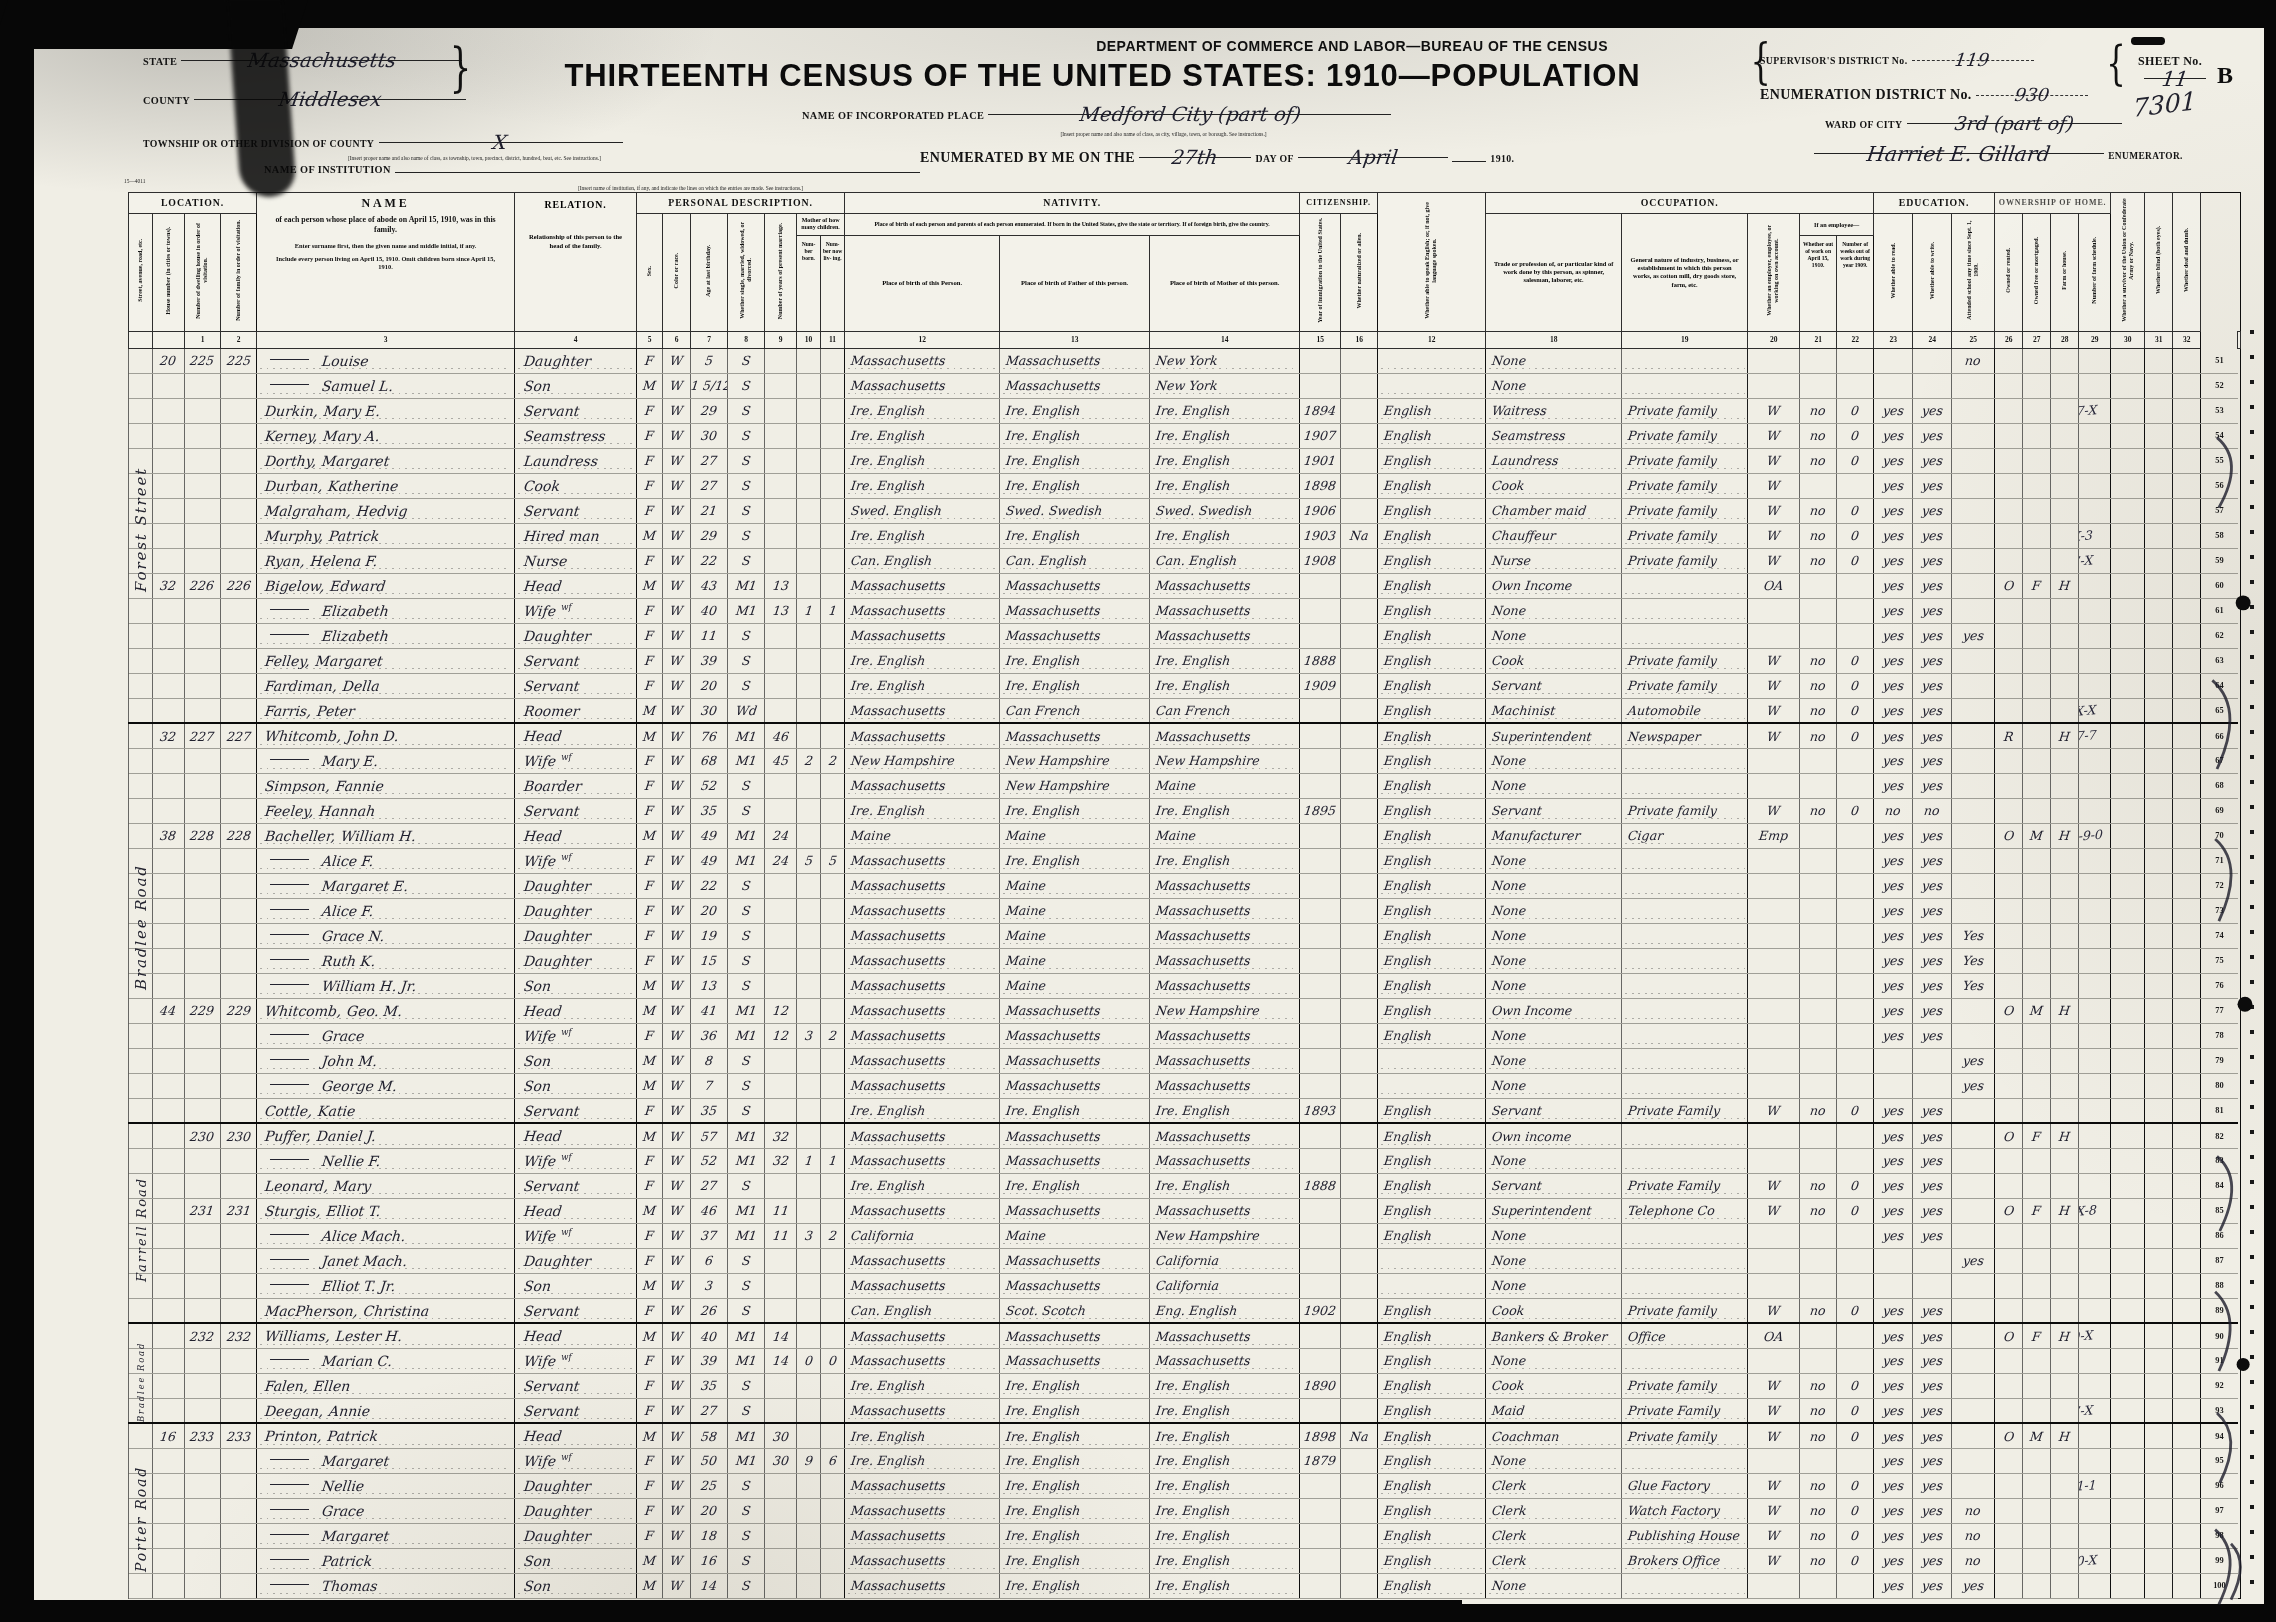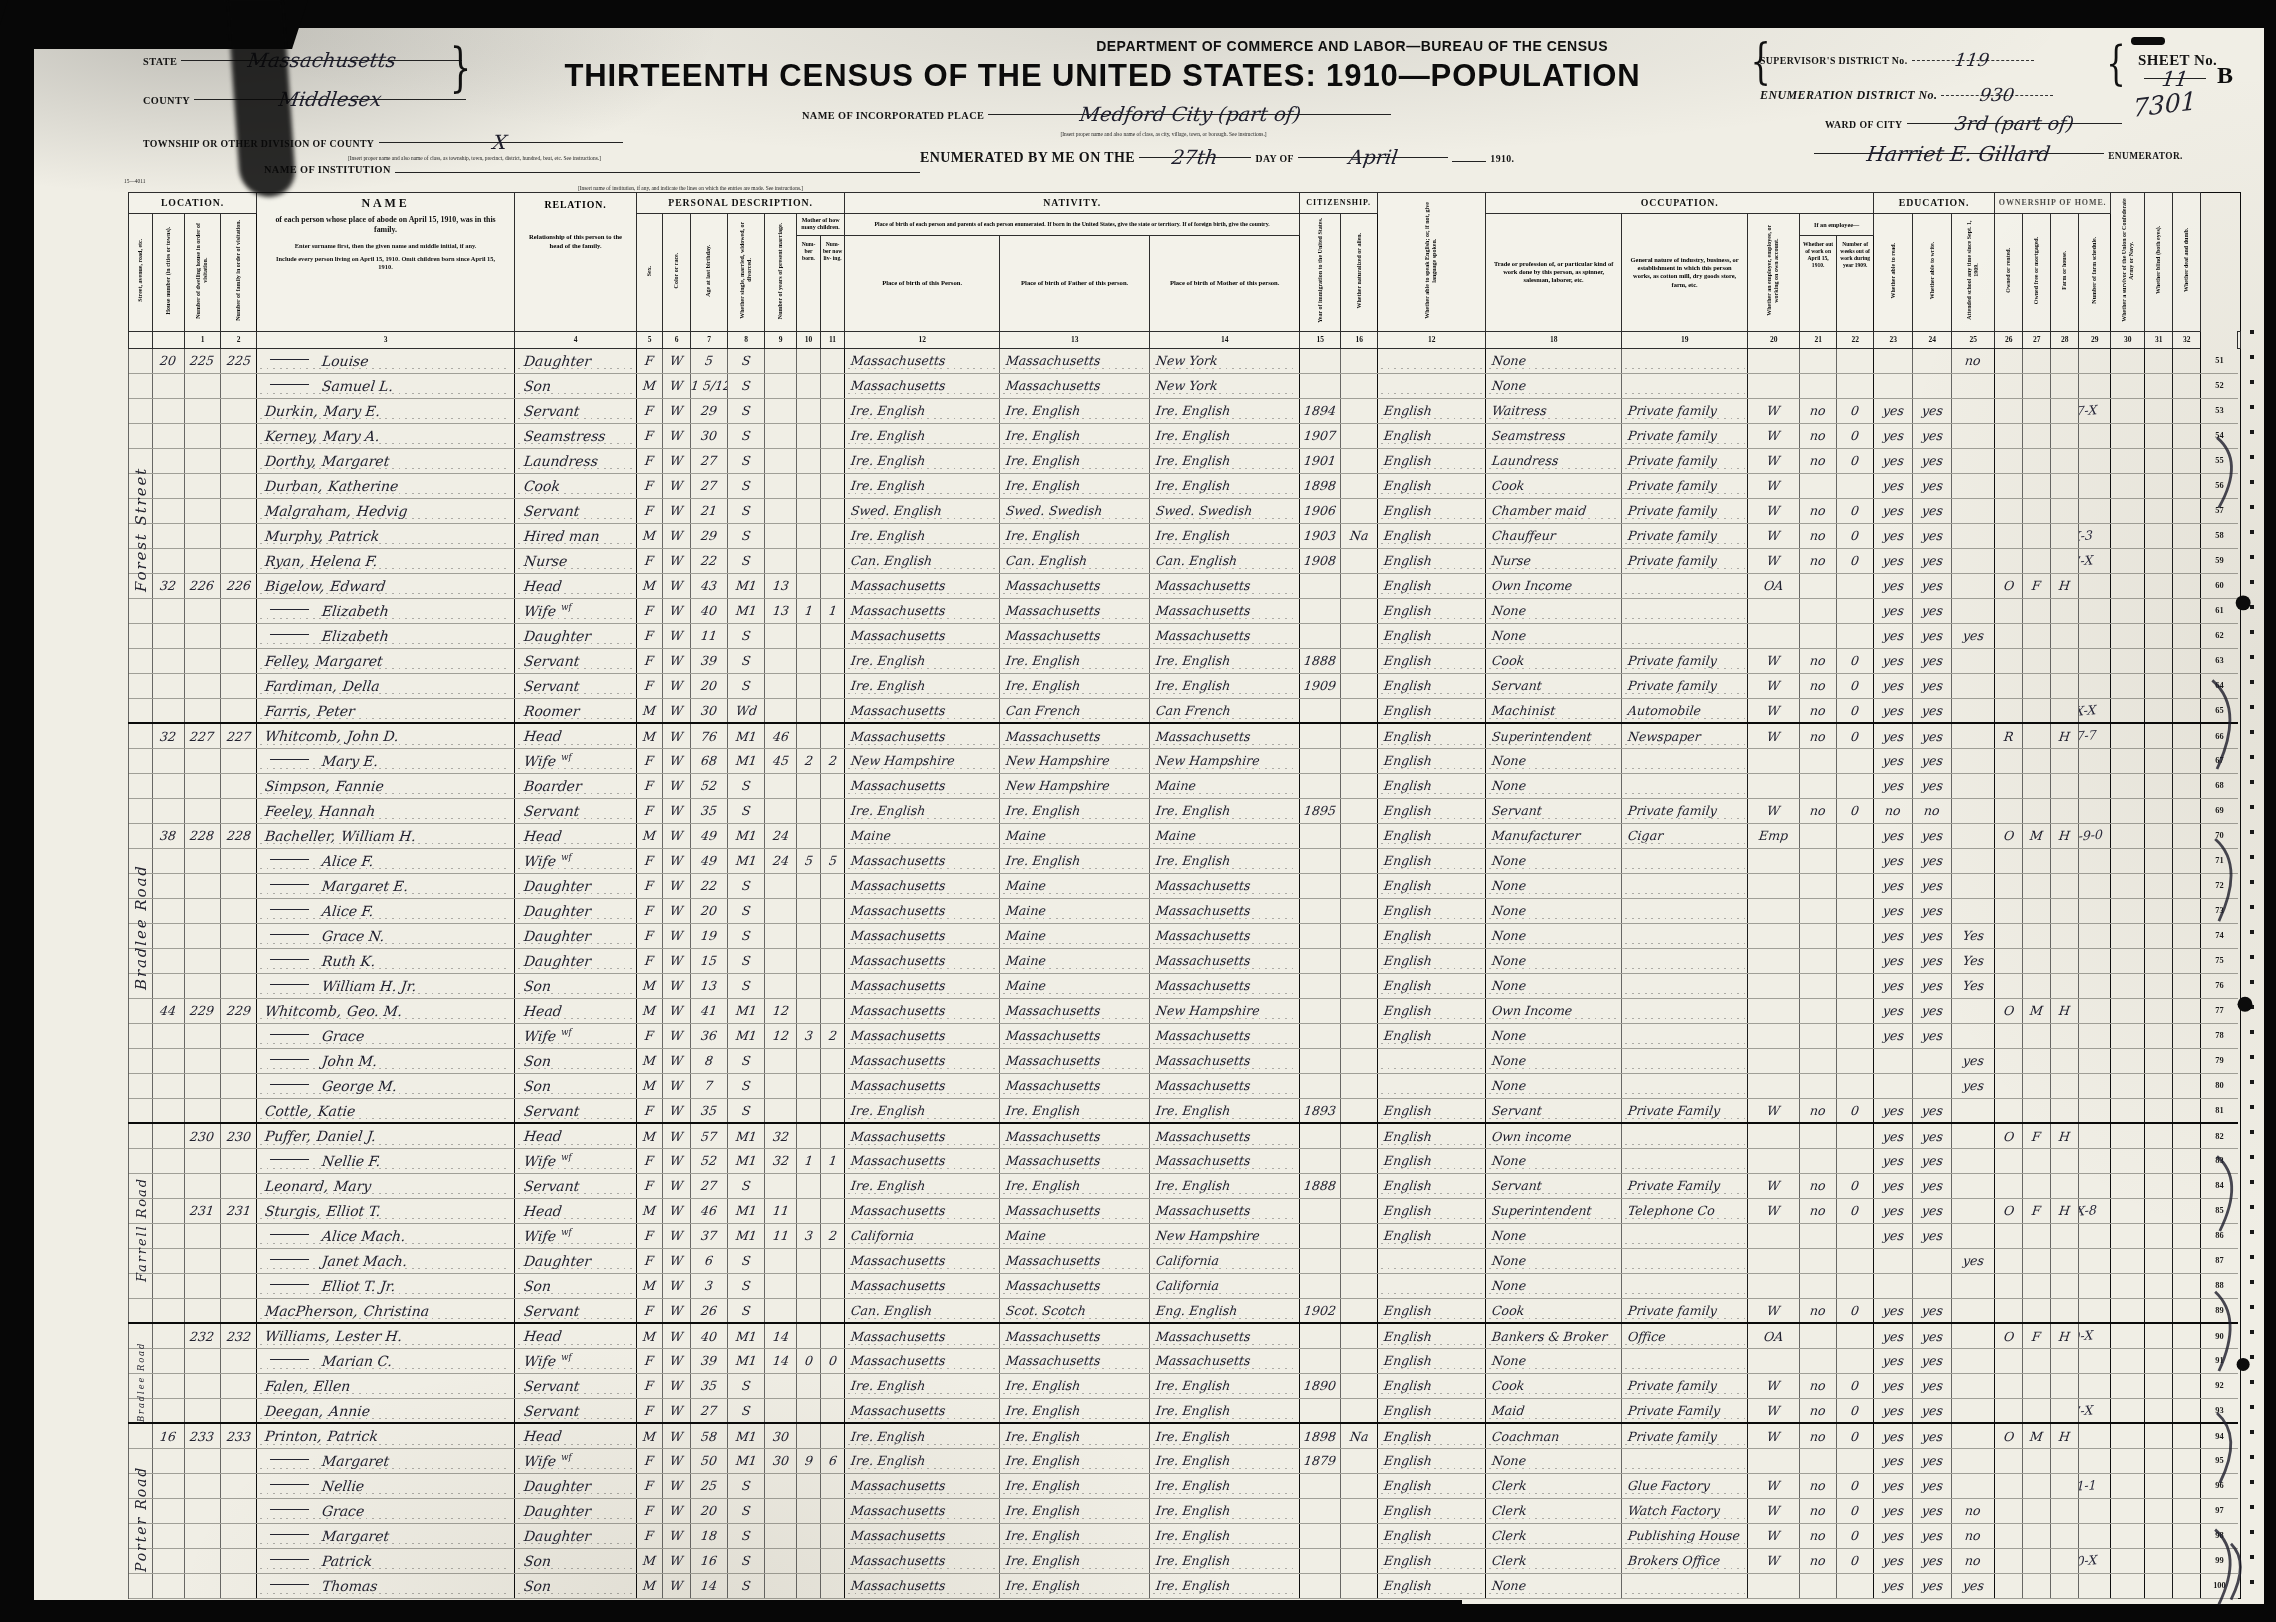--- a/index.html
+++ b/index.html
@@ -141,28 +141,28 @@
       <span class="wline" style="width:34px;"></span>
       <span class="plabel" style="font-size:9.8px;">1910.</span>
     </div>
 
     <div class="brace" style="left:1711px;top:9.4px;font-size:49px;">{</div>
     <div class="fld" style="left:1726px;top:19px;">
       <span class="plabel" style="font-size:9.8px;">SUPERVISOR'S DISTRICT No.</span>
       <span class="dotl" style="width:122px;"><i class="script" style="font-size:18px;">119</i></span>
     </div>
     <div class="fld" style="left:1726px;top:54px;">
-      <span class="plabel" style="font-size:12px;font-style:italic;">ENUMERATION DISTRICT No.</span>
+      <span class="plabel" style="font-size:14px;">ENUMERATION DISTRICT No.</span>
       <span class="dotl" style="width:112px;"><i class="script" style="font-size:18px;">930</i></span>
     </div>
 
     <div class="brace" style="left:2067px;top:11.2px;font-size:47px;">{</div>
     <div class="bar" style="left:2097px;top:9.4px;"></div>
     <div class="fld" style="left:2104px;top:22.5px;">
-      <span class="plabel" style="font-size:15px;">SHEET No.</span>
+      <span class="plabel" style="font-size:12px;">SHEET No.</span>
     </div>
     <div class="fld" style="left:2110px;top:37px;">
       <span class="wline" style="width:62px;"><i class="script" style="font-size:20.6px;">11</i></span>
     </div>
     <div class="bigB" style="left:2183px;top:34px;">B</div>
     <div class="stamp" style="left:2099px;top:62px;">7301</div>
 
     <div class="fld" style="left:1791px;top:82px;">
       <span class="plabel" style="font-size:9.8px;">WARD OF CITY</span>
       <span class="wline" style="width:215px;"><i class="script" style="font-size:19px;">3rd (part of)</i></span>

